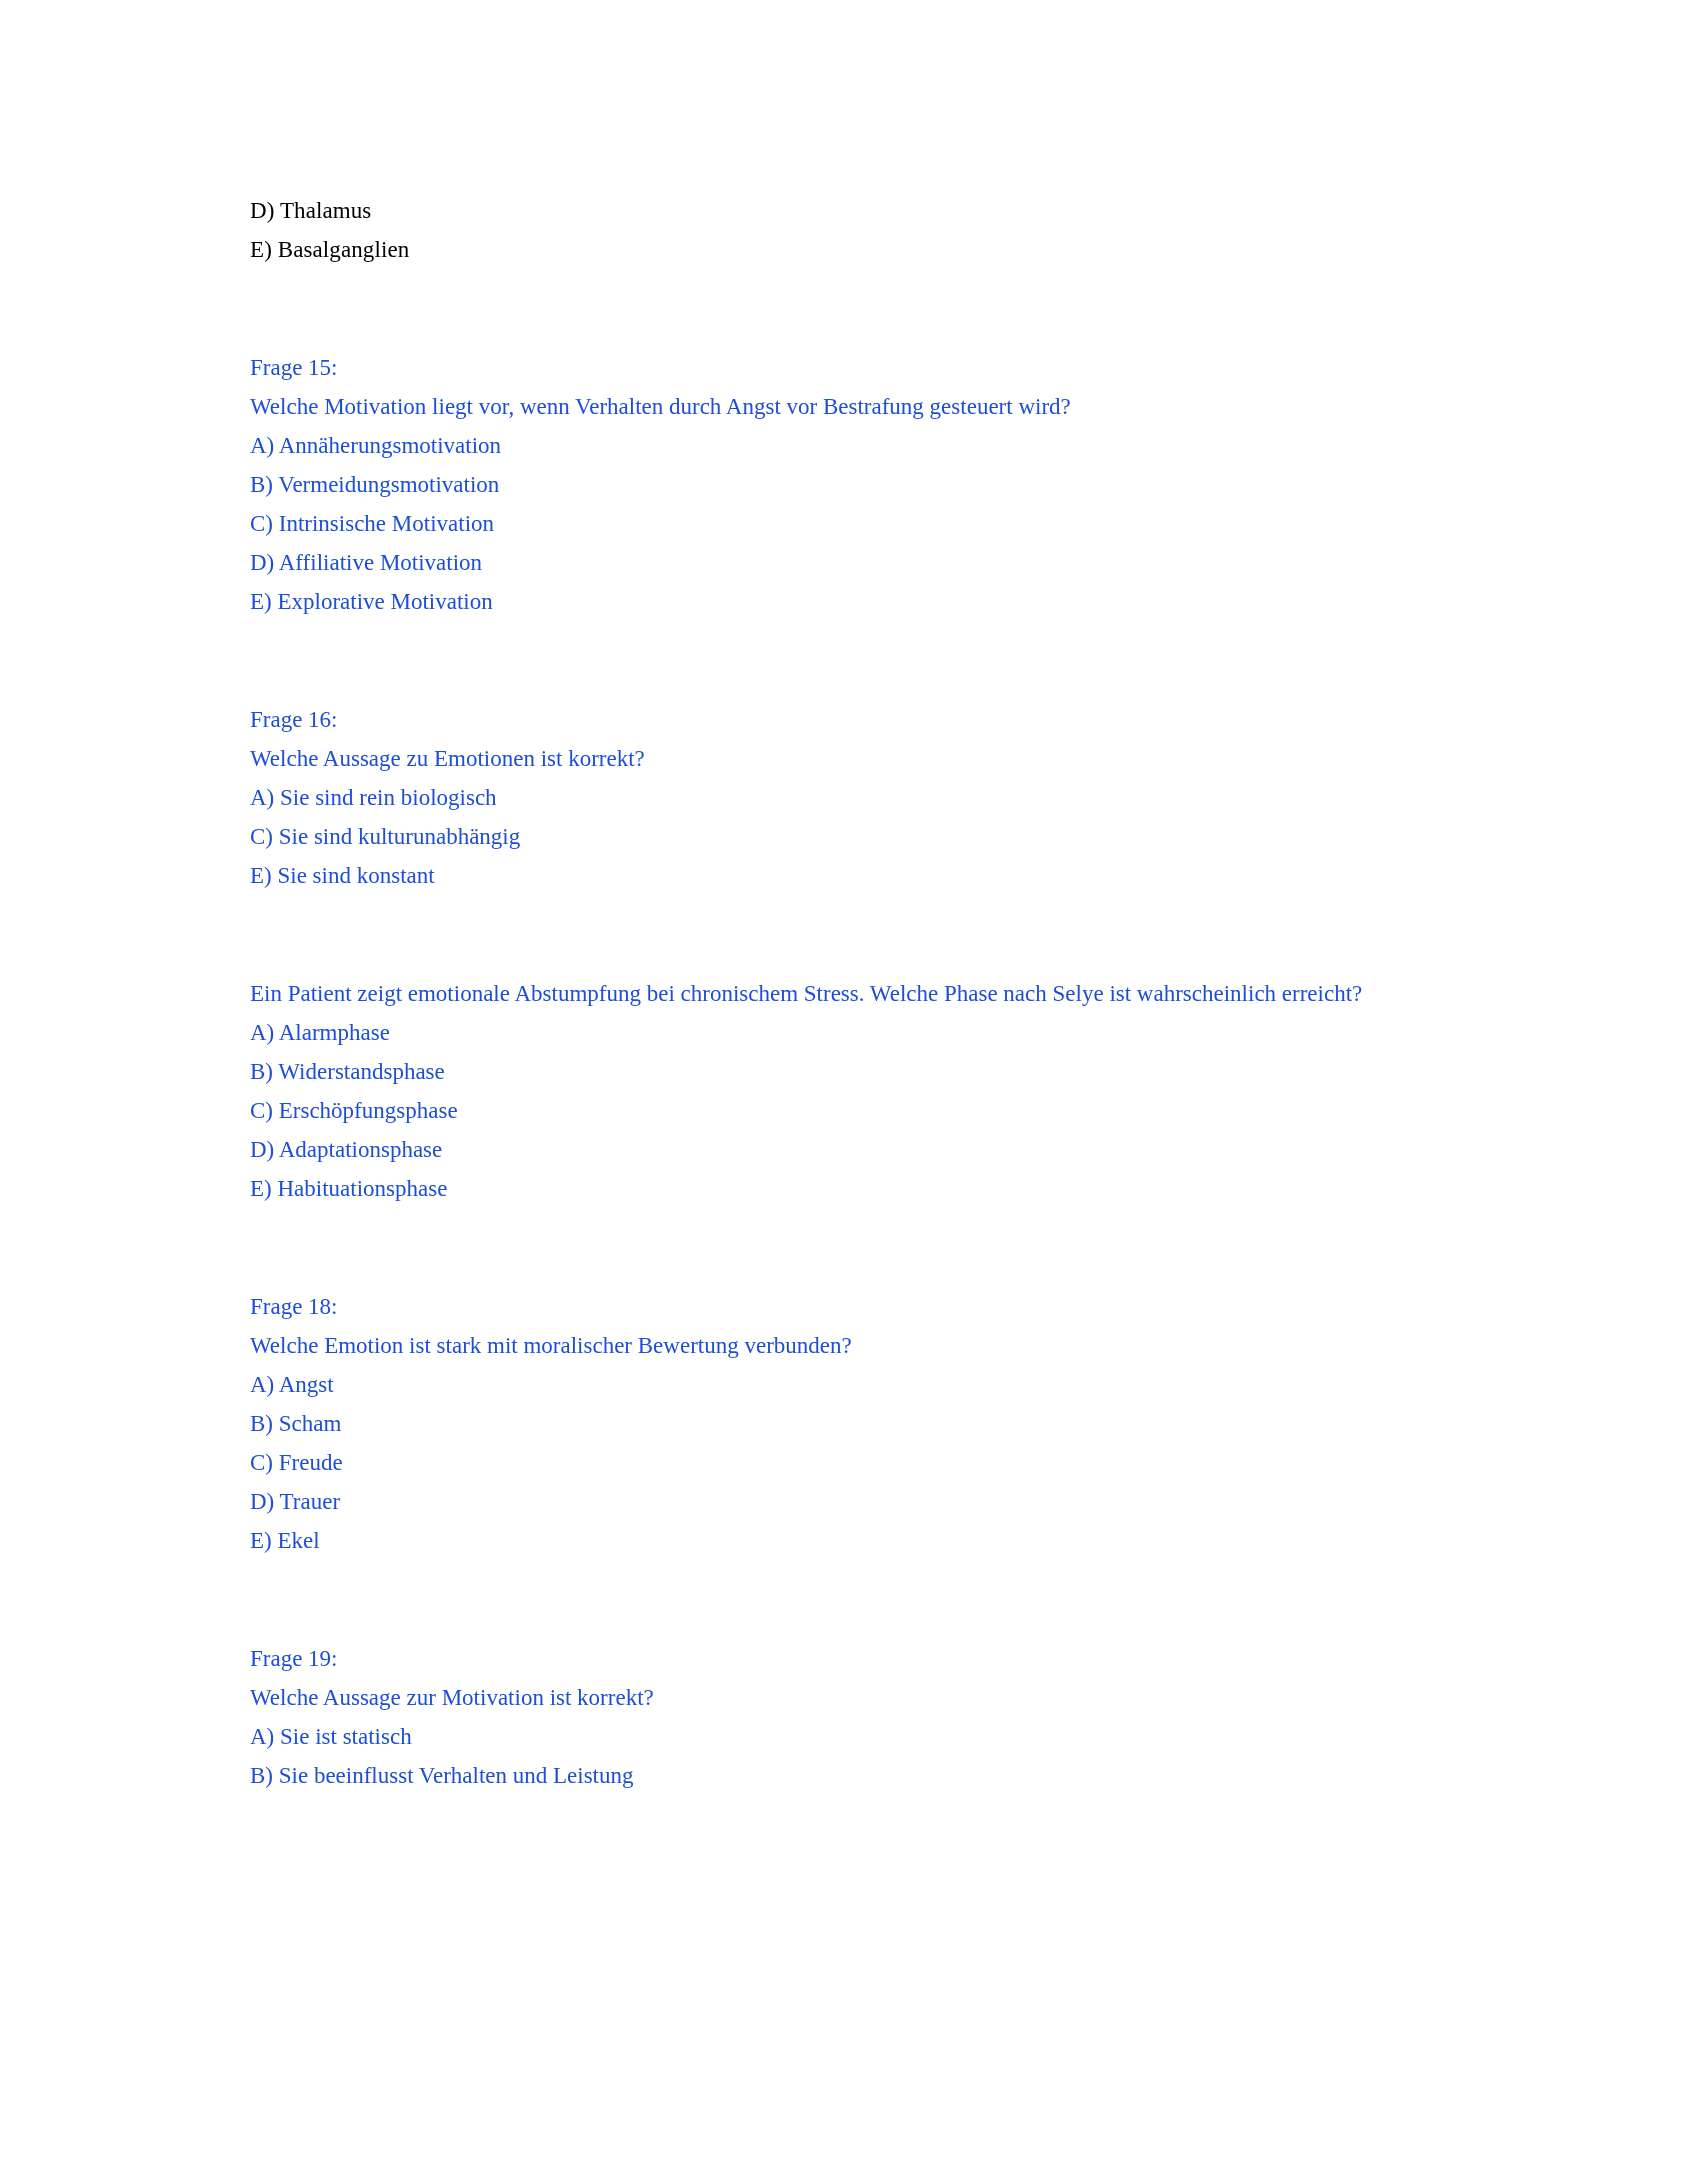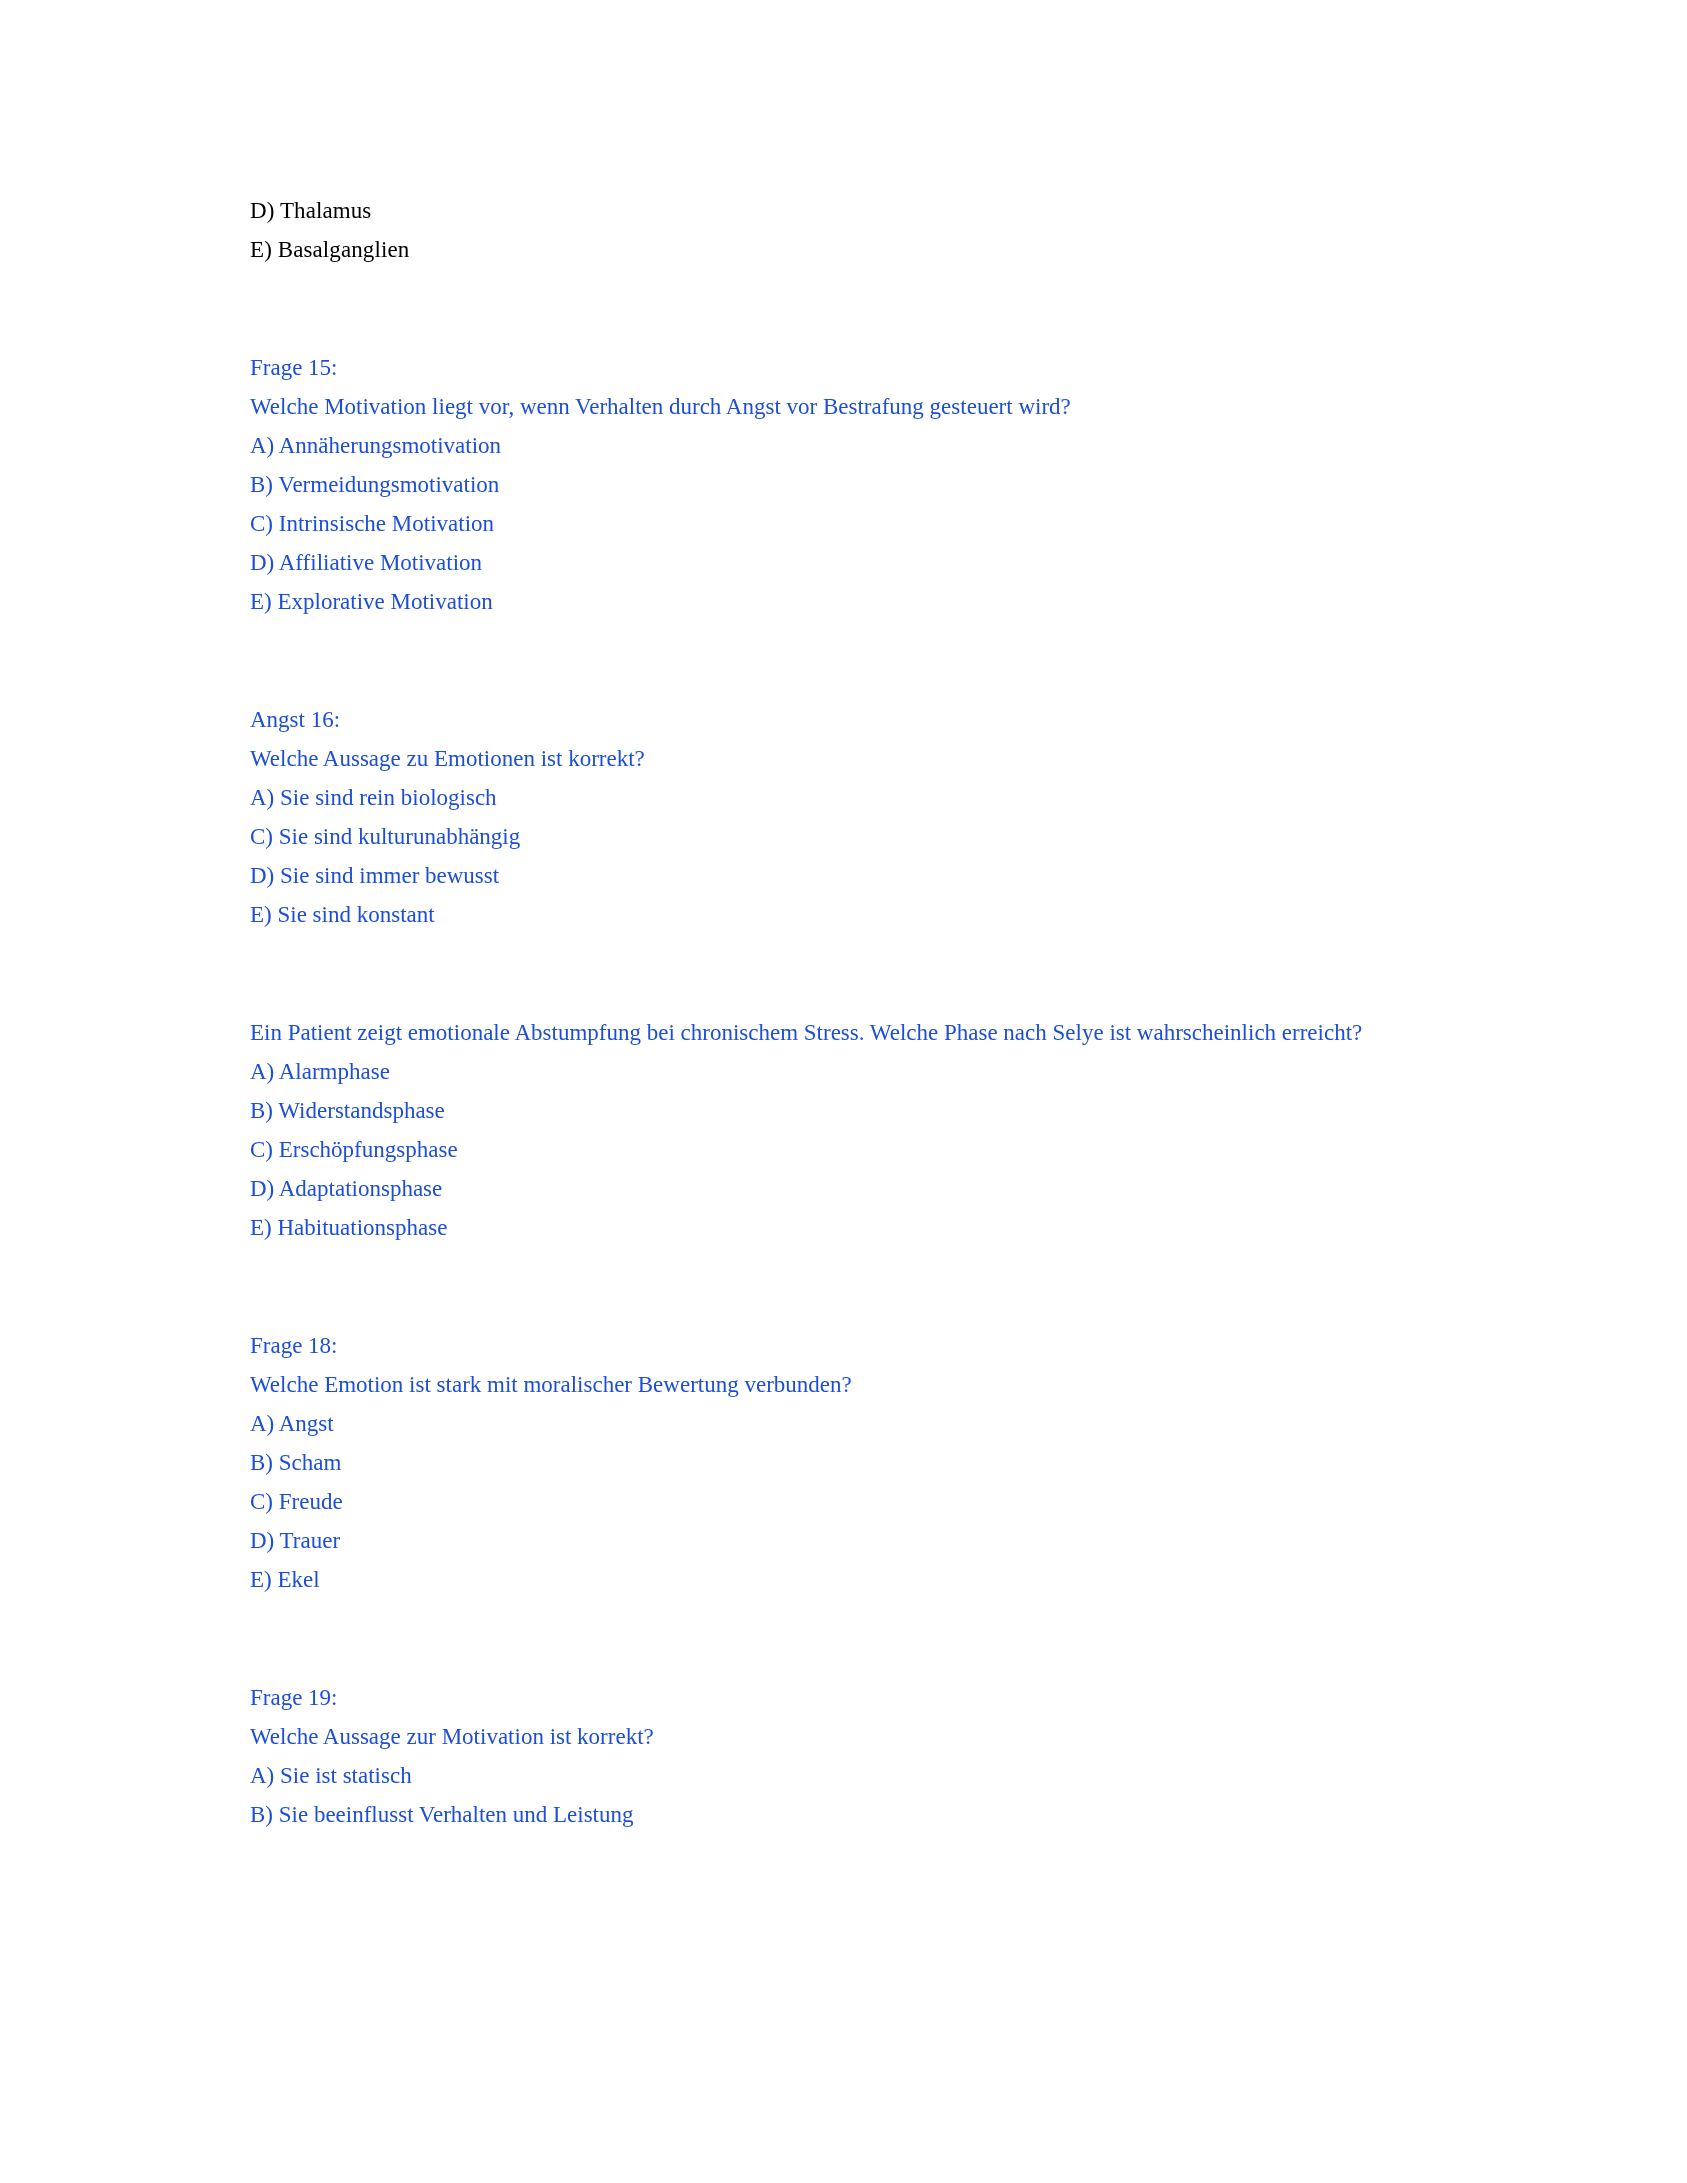--- a/index.html
+++ b/index.html
@@ -71,25 +71,24 @@
       <p class="q-header">Frage 15:</p>
       <p class="q-stem">Welche Motivation liegt vor, wenn Verhalten durch Angst vor Bestrafung gesteuert wird?</p>
       <p class="q-option">A) Annäherungsmotivation</p>
       <p class="q-option">B) Vermeidungsmotivation</p>
       <p class="q-option">C) Intrinsische Motivation</p>
       <p class="q-option">D) Affiliative Motivation</p>
       <p class="q-option">E) Explorative Motivation</p>
     </div>
 
     <div class="question-block">
-      <p class="q-header">Angst 16:</p>
+      <p class="q-header">Frage 16:</p>
       <p class="q-stem">Welche Aussage zu Emotionen ist korrekt?</p>
       <p class="q-option">A) Sie sind rein biologisch</p>
       <p class="q-option">C) Sie sind kulturunabhängig</p>
-      <p class="q-option">D) Sie sind immer bewusst</p>
       <p class="q-option">E) Sie sind konstant</p>
     </div>
 
     <div class="question-block">
       <p class="q-stem">Ein Patient zeigt emotionale Abstumpfung bei chronischem Stress. Welche Phase nach Selye ist wahrscheinlich erreicht?</p>
       <p class="q-option">A) Alarmphase</p>
       <p class="q-option">B) Widerstandsphase</p>
       <p class="q-option">C) Erschöpfungsphase</p>
       <p class="q-option">D) Adaptationsphase</p>
       <p class="q-option">E) Habituationsphase</p>

